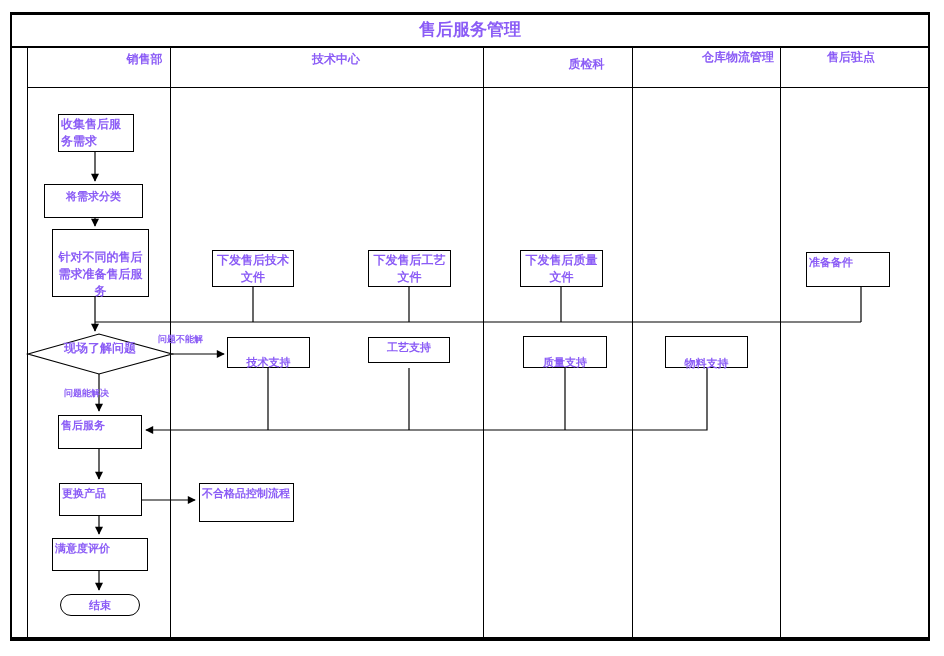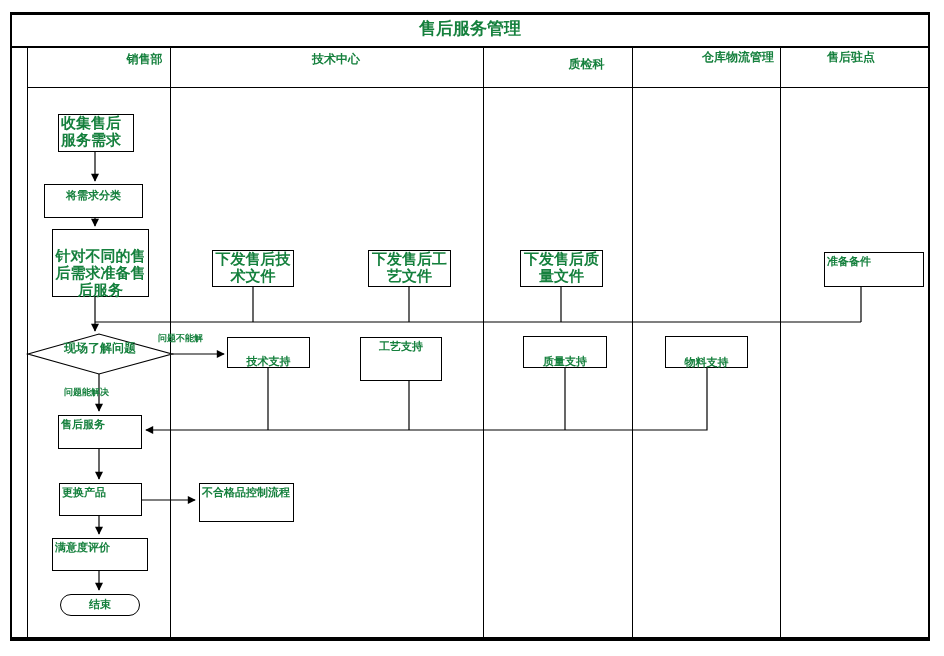--- a/index.html
+++ b/index.html
@@ -1,30 +1,30 @@
 <!DOCTYPE html>
 <html><head>
 <meta charset="utf-8">
 <style>
   html,body{margin:0;padding:0;background:#fff;}
   #sheet{position:relative;width:944px;height:656px;background:#ffffff;overflow:hidden;
-         font-family:Liberation Mono, monospace;color:#15803d;}
+         font-family:Liberation Serif, serif;color:#8b5cf6;}
   .abs{position:absolute;box-sizing:border-box;}
   
   #title-box{left:10px;top:12px;width:920px;height:36px;border:2px solid #000;border-top-width:3px;
              text-align:center;font-weight:bold;font-size:17px;line-height:29px;z-index:2;}
   #lane-frame{left:10px;top:47px;width:920px;height:594px;border-left:2px solid #000;
               border-right:2px solid #000;border-bottom:4px solid #000;z-index:0;}
   .vline{top:47px;width:1px;height:594px;background:#000;z-index:1;}
   #header-sep{left:27px;top:87px;width:903px;height:1px;background:#000;z-index:1;}
   .lane-h{font-weight:bold;font-size:12px;z-index:2;white-space:nowrap;margin-left:46px;}
   
   .box{background:#fff;border:1px solid #000;font-weight:bold;font-size:11px;line-height:17px;
        padding:1px 2px;z-index:2;}
-  .sm{font-size:15px;line-height:17px;}
+  .sm{font-size:12px;line-height:17px;}
   .center{text-align:center;}
   .pill{border-radius:12px;text-align:center;line-height:19px;}
   .edge-label{font-weight:bold;font-size:9px;line-height:10px;z-index:3;white-space:nowrap;}
   #decision-label{z-index:3;font-weight:bold;font-size:12px;text-align:center;}
   #connector-layer{position:absolute;left:0;top:0;width:944px;height:656px;z-index:1;pointer-events:none;}
 </style>
 </head>
 <body>
 
 <div id="sheet">
@@ -75,24 +75,24 @@
   </svg>
 
   <div class="abs box sm" style="left:58px;top:114px;width:76px;height:38px">收集售后服务需求</div>
   <div class="abs box center" style="left:44px;top:184px;width:99px;height:34px;padding-top:3px">将需求分类</div>
   <div class="abs box sm center" style="left:52px;top:229px;width:97px;height:68px;padding-top:19px">针对不同的售后需求准备售后服务</div>
   <div id="decision-label" class="abs" style="left:28px;top:340px;width:144px">现场了解问题</div>
 
   <div class="abs box sm center" style="left:212px;top:250px;width:82px;height:37px">下发售后技术文件</div>
   <div class="abs box sm center" style="left:368px;top:250px;width:83px;height:37px">下发售后工艺文件</div>
   <div class="abs box sm center" style="left:520px;top:250px;width:83px;height:37px">下发售后质量文件</div>
-  <div class="abs box" style="left:824px;top:252px;width:100px;height:35px">准备备件</div>
+  <div class="abs box" style="left:806px;top:252px;width:84px;height:35px">准备备件</div>
 
   <div class="abs box center" style="left:227px;top:337px;width:83px;height:31px;padding-top:16px">技术支持</div>
-  <div class="abs box center" style="left:360px;top:337px;width:82px;height:44px;">工艺支持</div>
+  <div class="abs box center" style="left:368px;top:337px;width:82px;height:26px;">工艺支持</div>
   <div class="abs box center" style="left:523px;top:336px;width:84px;height:32px;padding-top:17px">质量支持</div>
   <div class="abs box center" style="left:665px;top:336px;width:83px;height:32px;padding-top:18px">物料支持</div>
 
   <div class="abs box" style="left:58px;top:415px;width:84px;height:34px">售后服务</div>
   <div class="abs box" style="left:59px;top:483px;width:83px;height:33px">更换产品</div>
   <div class="abs box" style="left:199px;top:483px;width:95px;height:39px">不合格品控制流程</div>
   <div class="abs box" style="left:52px;top:538px;width:96px;height:33px">满意度评价</div>
   <div class="abs box pill" style="left:60px;top:594px;width:80px;height:22px">结束</div>
 
   <div class="abs edge-label" style="left:158px;top:334px">问题不能解</div>

